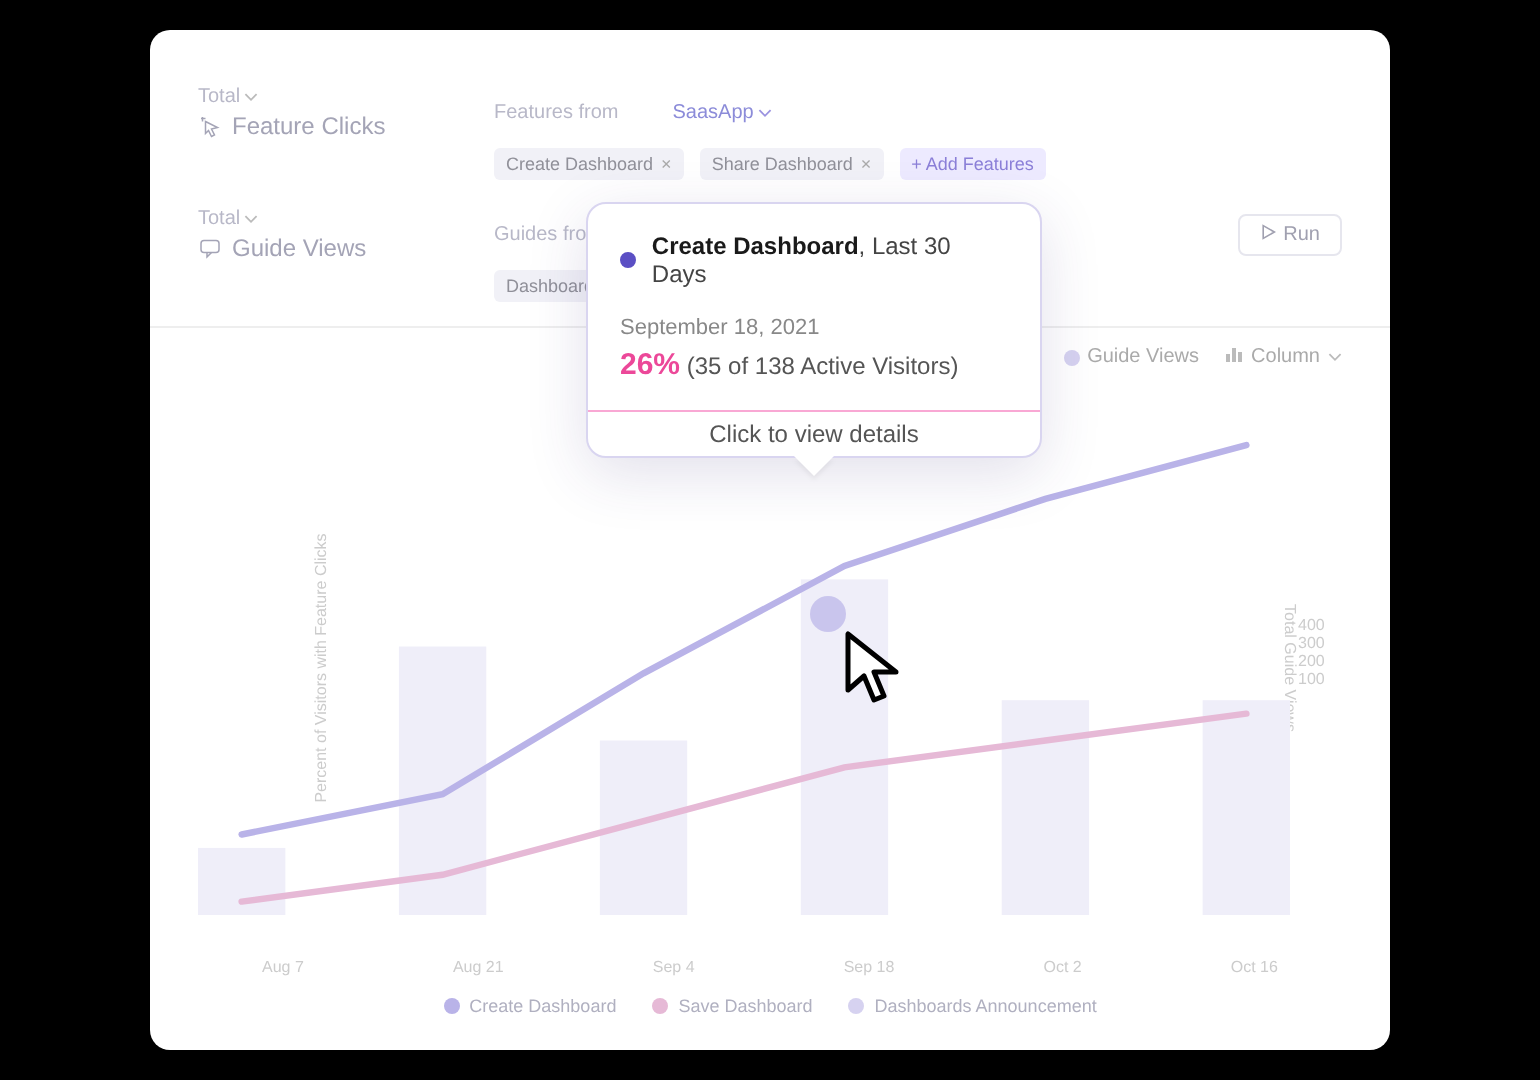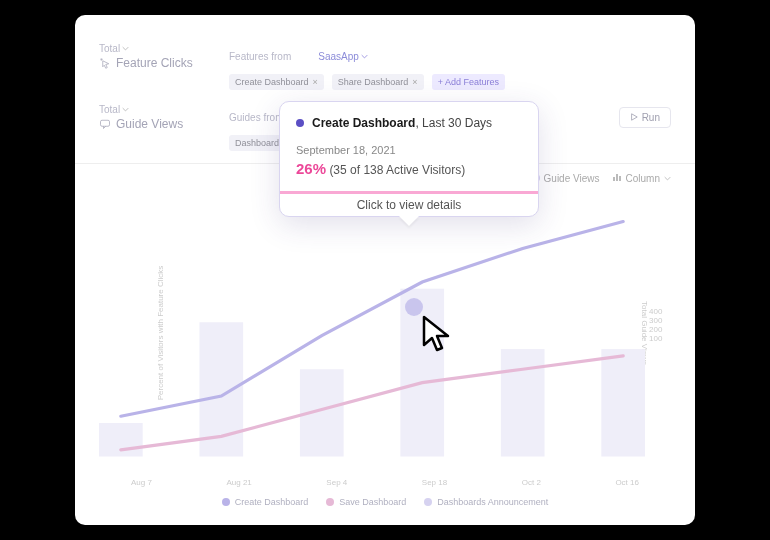--- a/index.html
+++ b/index.html
@@ -1,18 +1,18 @@
 <!DOCTYPE html>
 <html><head>
 <meta charset="utf-8">
 <style>
 * { margin: 0; padding: 0; box-sizing: border-box; }
 body { background: #000; width: 770px; height: 540px; overflow: hidden; font-family: -apple-system, BlinkMacSystemFont, "Segoe UI", sans-serif; display: flex; align-items: center; justify-content: center; }
 .card { width: 620px; height: 510px; background: #fff; border-radius: 10px; box-shadow: 0 10px 40px rgba(0,0,0,0.2); padding: 28px 24px 18px 24px; position: relative; color: #9a9aae; }
-.row { display: flex; align-items: center; gap: 10px; margin-bottom: 10px; }
+.row { display: flex; align-items: center; gap: 28px; margin-bottom: 10px; }
 .left-col { width: 120px; flex-shrink:0; }
 .tiny-label { font-size: 10px; color: #b8b8c8; display:flex; align-items:center; gap:2px;}
 .metric { font-size: 12px; color: #a4a4b6; display: flex; align-items: center; gap: 5px; margin-top:2px;}
 .metric .ico { width: 12px; height: 12px; display:inline-flex; }
 .chip-label { font-size: 10px; color: #b8b8c8; margin-right:19px;}
 .chip-area { display:flex; align-items:center; gap:8px; flex-wrap:wrap;}
 .app-sel { font-size: 10px; color: #8c8cd9; display:inline-flex; align-items:center; gap:2px;}
 .chip { background: #f1f1f7; border-radius: 3px; padding: 3px 6px; font-size: 9px; color: #909099; display:inline-flex; align-items:center; gap:4px;}
 .chip-add { background: #edeaff; color:#8b7fd8; border-radius:3px; padding:3px 6px; font-size:9px; }
 .chip .x { cursor:pointer; color:#aaa;}
@@ -26,28 +26,28 @@
 .chart-wrap { position:relative; height:290px; display:flex; }
 .yaxis { width:26px; display:flex; flex-direction:column; justify-content:space-between; align-items:flex-end; font-size:8px; color:#ccc; padding:6px 4px 22px 0;}
 .yaxis-r { width:26px; display:flex; flex-direction:column; justify-content:center; align-items:flex-start; font-size:8px; color:#ccc; padding:6px 0 22px 4px;}
 .ylab-l { position:absolute; left:-6px; top:50%; transform: translateY(-50%) rotate(-90deg); font-size:8px; color:#ccc; white-space:nowrap;}
 .ylab-r { position:absolute; right:-6px; top:50%; transform: translateY(-50%) rotate(90deg); font-size:8px; color:#ccc; white-space:nowrap;}
 .plot { flex:1; position:relative; }
 .plot svg { position:absolute; left:0; top:0; width:100%; height:100%; }
 .xaxis { display:flex; justify-content:space-between; font-size:8px; color:#ccc; margin:0 26px; padding:0 6px;}
 .legend { display:flex; justify-content:center; gap:18px; font-size:9px; color:#b0b0c0; margin-top:10px;}
 .legend .item { display:flex; align-items:center; gap:5px;}
-.tooltip { position:absolute; left:204px; top:86px; width:260px; background:#fff; border:1px solid #d9d5f0; border-radius:10px; box-shadow:0 8px 30px rgba(60,50,120,0.15); z-index:5; }
+.tooltip { position:absolute; left:218px; top:86px; width:228px; background:#fff; border:1px solid #d9d5f0; border-radius:10px; box-shadow:0 8px 30px rgba(60,50,120,0.15); z-index:5; }
 .tooltip::after { content:""; position:absolute; left:50%; bottom:-10px; transform:translateX(-50%); width:0; height:0; border-left:10px solid transparent; border-right:10px solid transparent; border-top:10px solid #fff; filter: drop-shadow(0 2px 1px rgba(0,0,0,0.05)); }
 .tt-head { padding:14px 16px 10px 16px; display:flex; align-items:center; gap:8px; font-size:12px; color:#444;}
 .tt-head b { color:#1a1a1a; }
 .tt-body { padding: 4px 16px 14px 16px; font-size:12px; color:#555;}
 .tt-date { font-size:11px; color:#888; margin-bottom:4px;}
 .tt-val b { font-size:15px; color:#ec4899;}
-.tt-foot { border-top:3px solid #f9a8d4; text-align:center; padding:4px; font-size:12px; color:#555;}
+.tt-foot { border-top:1px solid #f9a8d4; text-align:center; padding:4px; font-size:12px; color:#555;}
 .cursor-ico { position:absolute; left:345px; top:300px; z-index:6; }
 .point-highlight { position:absolute; left:330px; top:283px; width:18px; height:18px; border-radius:50%; background:#b9b4e8; opacity:0.7; z-index:2;}
 </style>
 </head>
 <body>
 
 <div class="card">
 
   <div class="row">
     <div class="left-col">

